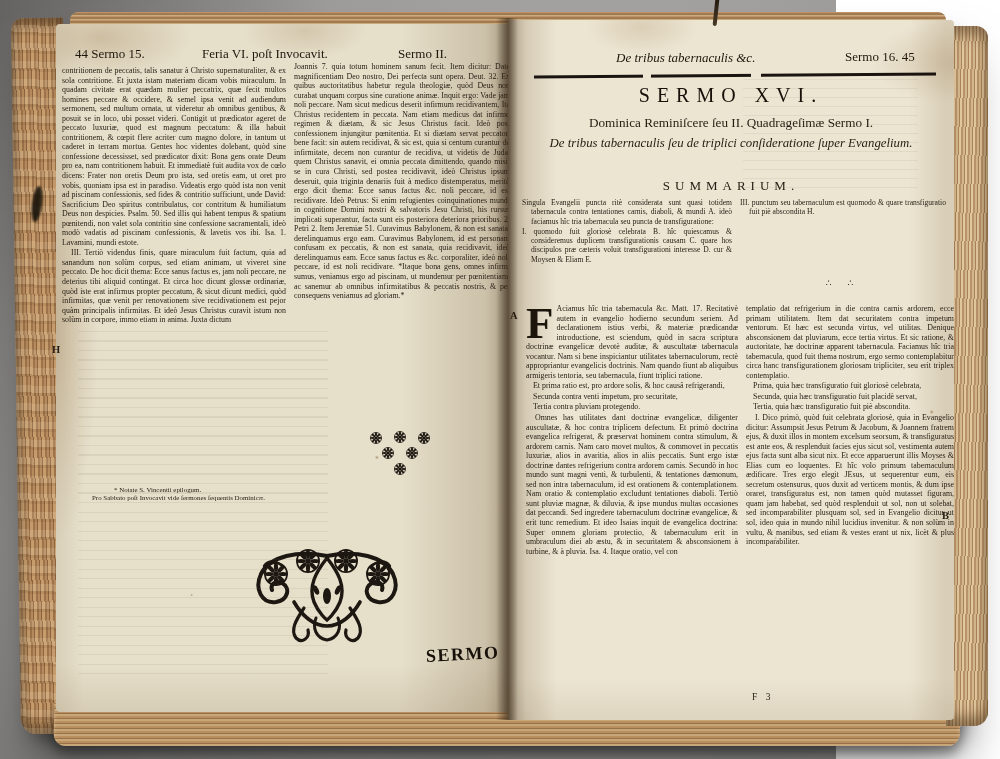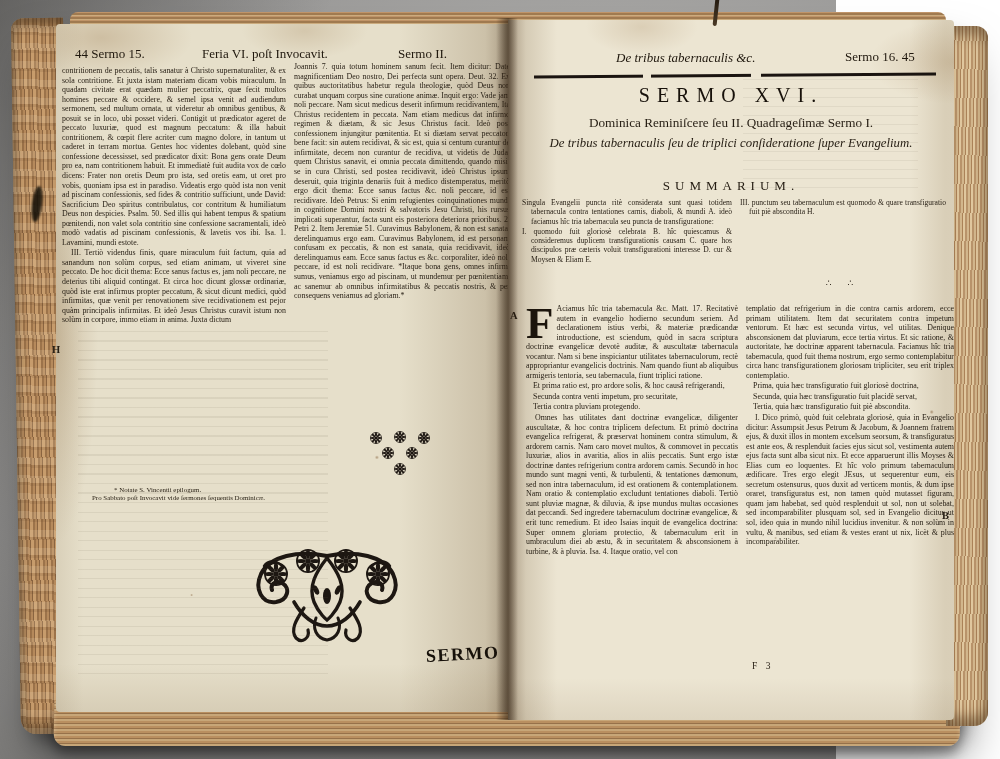--- a/index.html
+++ b/index.html
@@ -192,24 +192,24 @@
     <div class="margin-letter" style="left:2px;top:290px;">A</div>
     <div class="margin-letter" style="left:434px;top:490px;">B</div>
 
     <div class="col" style="left:18px;top:284px;width:212px;height:408px;">
       <p class="dropcap-para"><span class="dc">F</span><span>Aciamus hîc tria tabernacula &amp;c. Matt. 17. Recitativè autem in evangelio hodierno secundum seriem. Ad declarationem istius verbi, &amp; materiæ prædicandæ introductione, est sciendum, quòd in sacra scriptura doctrinæ evangelicæ devotè auditæ, &amp; auscultatæ tabernacula vocantur. Nam si bene inspiciantur utilitates tabernaculorum, rectè appropriantur evangelicis doctrinis. Nam quando fiunt ab aliquibus armigeris tentoria, seu tabernacula, fiunt triplici ratione.</span></p>
       <span><p class="t-verse">Et prima ratio est, pro ardore solis, &amp; hoc causâ refrigerandi,</p><p class="t-verse">Secunda contra venti impetum, pro securitate,</p><p class="t-verse">Tertia contra pluviam protegendo.</p><p class="t-ind">Omnes has utilitates dant doctrinæ evangelicæ, diligenter auscultatæ, &amp; hoc contra triplicem defectum. Et primò doctrina evangelica refrigerat, &amp; præservat hominem contra stimulum, &amp; ardorem carnis. Nam caro movet multos, &amp; commovet in peccatis luxuriæ, alios in avaritia, alios in aliis peccatis. Sunt ergo istæ doctrinæ dantes refrigerium contra ardorem carnis. Secundò in hoc mundo sunt magni venti, &amp; turbulenti, &amp; tentationes dæmonum, sed non intra tabernaculum, id est orationem &amp; contemplationem. Nam oratio &amp; contemplatio excludunt tentationes diaboli. Tertiò sunt pluviæ magnæ, &amp; diluvia, &amp; ipse mundus multas occasiones dat peccandi. Sed ingredere tabernaculum doctrinæ evangelicæ, &amp; erit tunc remedium. Et ideo Isaias inquit de evangelica doctrina: Super omnem gloriam protectio, &amp; tabernaculum erit in umbraculum diei ab æstu, &amp; in securitatem &amp; absconsionem à turbine, &amp; à pluvia. Isa. 4. Itaque oratio, vel con</p></span>
     </div>
 
     <div class="col" style="left:238px;top:284px;width:208px;height:384px;">
         <p class="t-cont">templatio dat refrigerium in die contra carnis ardorem, ecce primam utilitatem. Item dat securitatem contra impetum ventorum. Et hæc est secunda virtus, vel utilitas. Denique absconsionem dat pluviarum, ecce tertia virtus. Et sic ratione, &amp; auctoritate, hæ doctrinæ apparent tabernacula. Faciamus hîc tria tabernacula, quod fuit thema nostrum, ergo sermo contemplabitur circa hanc transfigurationem gloriosam tripliciter, seu erit triplex contemplatio.</p>
-        <p class="t-verse">Prima, quia hæc transfiguratio fuit gloriosè doctrina,</p>
+        <p class="t-verse">Prima, quia hæc transfiguratio fuit gloriosè celebrata,</p>
         <p class="t-verse">Secunda, quia hæc transfiguratio fuit placidè servat,</p>
         <p class="t-verse">Tertia, quia hæc transfiguratio fuit piè abscondita.</p>
         <p class="t-ind">I. Dico primò, quòd fuit celebrata gloriosè, quia in Evangelio dicitur: Assumpsit Jesus Petrum &amp; Jacobum, &amp; Joannem fratrem ejus, &amp; duxit illos in montem excelsum seorsum, &amp; transfiguratus est ante eos, &amp; resplenduit facies ejus sicut sol, vestimenta autem ejus facta sunt alba sicut nix. Et ecce apparuerunt illis Moyses &amp; Elias cum eo loquentes. Et hîc volo primum tabernaculum ædificare. Tres ergo elegit JEsus, ut sequerentur eum, eis secretum ostensurus, quos duxit ad verticem montis, &amp; dum ipse oraret, transfiguratus est, non tamen quòd mutasset figuram, quam jam habebat, sed quòd resplenduit ut sol, non ut solebat, sed incomparabiliter plusquam sol, sed in Evangelio dicitur ut sol, ideo quia in mundo nihil lucidius invenitur. &amp; non solùm in vultu, &amp; manibus, sed etiam &amp; vestes erant ut nix, licèt &amp; plus incomparabiliter.</p>
       </div>
 
-    <div class="signature" style="left:244px;top:641px;">F 3</div>
+    <div class="signature" style="left:244px;top:672px;">F 3</div>
   </div>
 
   <div class="gutter"></div>
   <div class="bookmark-string"></div>
 </div>
 
 </body></html>

